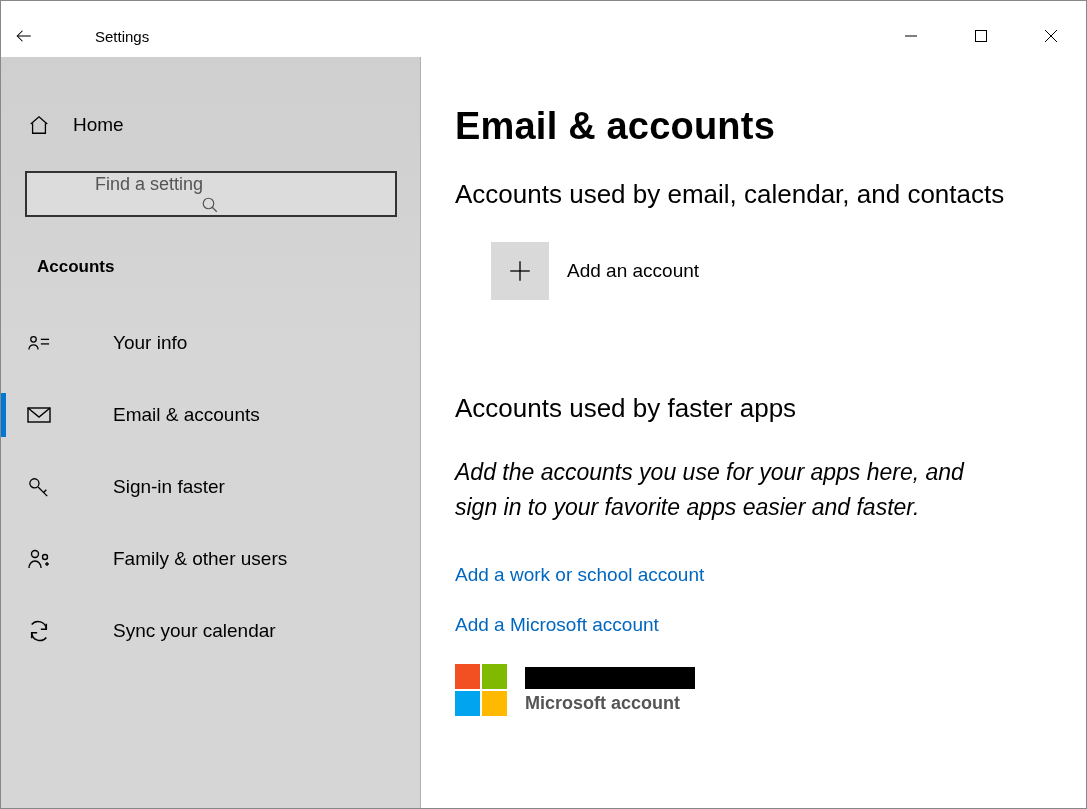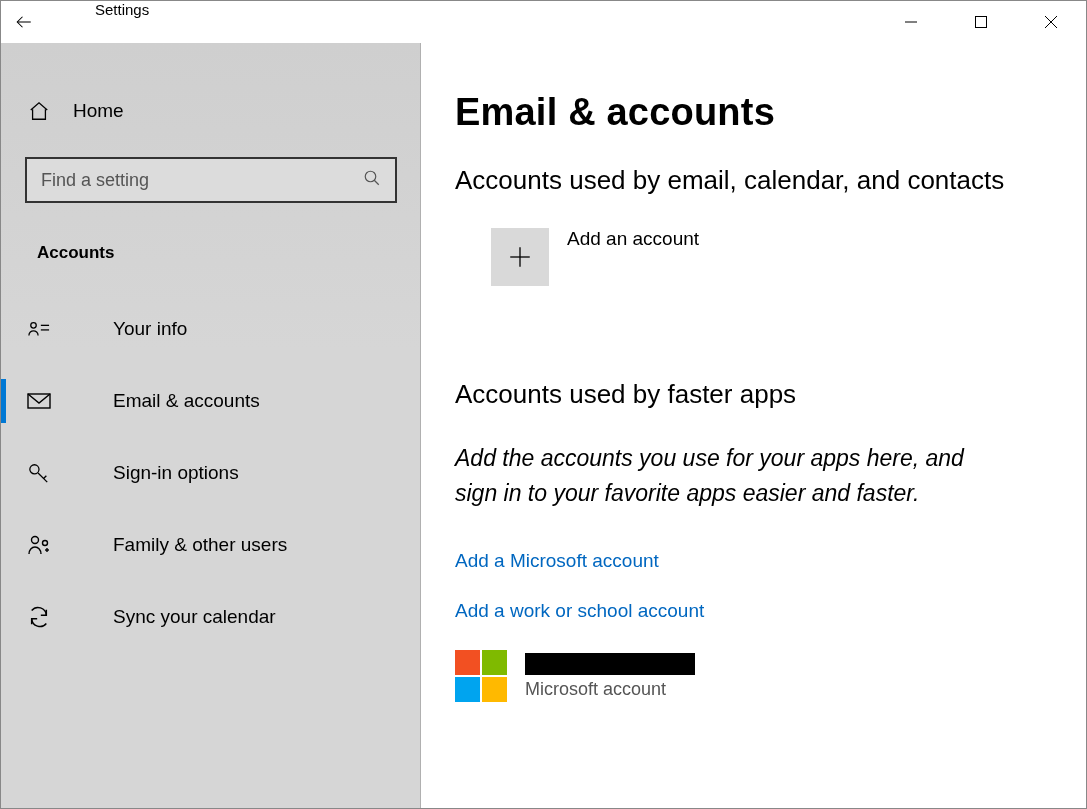--- a/index.html
+++ b/index.html
@@ -10,22 +10,23 @@
     font-family: "Segoe UI", sans-serif;
     background: #ffffff;
     overflow: hidden;
     border: 1px solid #888;
     display: flex;
     flex-direction: column;
   }
   .titlebar {
     height: 42px;
     display: flex;
-    align-items: flex-start;
+    align-items: center;
     position: relative;
+    margin-top: 14px;
   }
   .titlebar-back {
     width: 46px;
     display: flex;
     justify-content: center;
     align-items: center;
     height: 100%;
     cursor: pointer;
   }
   .titlebar-title {
@@ -84,20 +85,21 @@
   }
   .search-box {
     margin: 18px 24px 0 24px;
     height: 46px;
     border: 2px solid #333;
     background: #dcdcdc;
     display: flex;
     align-items: center;
     padding: 0 12px;
     cursor: text;
+    flex-direction: column;
   }
   .search-box input {
     flex: 1;
     border: none;
     background: transparent;
     font-size: 18px;
     color: #555;
     outline: none;
   }
   .search-box input::placeholder { color: #555; }
@@ -147,20 +149,21 @@
     letter-spacing: 0.2px;
   }
   .section-title {
     font-size: 26px;
     font-weight: 400;
     margin: 16px 0 28px 0;
     line-height: 1.45;
   }
   .add-account {
     display: flex;
+    align-items: center;
     cursor: pointer;
     margin-bottom: 90px;
     width: fit-content;
     padding-left: 36px;
   }
   .add-account .plus-box {
     width: 58px;
     height: 58px;
     background: #d9d9d9;
     display: flex;
@@ -200,21 +203,21 @@
     display: grid;
     grid-template-columns: 1fr 1fr;
     grid-template-rows: 1fr 1fr;
     gap: 2px;
   }
   .ms-logo .tile { width:100%; height:100%; }
   .ms-logo .t1 { background:#f25022; }
   .ms-logo .t2 { background:#7fba00; }
   .ms-logo .t3 { background:#00a4ef; }
   .ms-logo .t4 { background:#ffb900; }
-  .account-text { margin-left: 18px; }
+  .account-text { margin-left: 18px; font-weight: bold; }
   .account-name-redacted {
     width: 170px;
     height: 22px;
     background: #000;
     margin-bottom: 4px;
   }
   .account-type {
     font-size: 18px;
     color: #555;
   }
@@ -300,21 +303,21 @@
       </div>
 
       <div class="nav-item">
         <span class="icon-slot">
           <svg width="22" height="22" viewBox="0 0 24 24" fill="none" stroke="#000" stroke-width="1.4">
             <circle cx="7" cy="8" r="5"></circle>
             <line x1="11" y1="12" x2="21" y2="22"></line>
             <line x1="17" y1="18" x2="20" y2="15"></line>
           </svg>
         </span>
-        <span class="label">Sign-in options</span>
+        <span class="label">Sign-in faster</span>
       </div>
 
 
       <div class="nav-item">
         <span class="icon-slot">
           <svg width="24" height="22" viewBox="0 0 24 22" fill="none" stroke="#000" stroke-width="1.4">
             <circle cx="8" cy="6" r="3.5"></circle>
             <path d="M2 20c0-4 2.7-7 6-7s6 3 6 7"></path>
             <circle cx="18" cy="9" r="2.5"></circle>
             <line x1="20" y1="14" x2="20" y2="18"></line>
@@ -351,22 +354,22 @@
           <line x1="3" y1="12" x2="21" y2="12"></line>
         </svg>
       </div>
       <span class="label">Add an account</span>
     </div>
 
     <h2 class="section-title">Accounts used by faster apps</h2>
 
     <p class="other-apps-desc">Add the accounts you use for your apps here, and sign in to your favorite apps easier and faster.</p>
 
+    <a class="link">Add a work or school account</a>
     <a class="link">Add a Microsoft account</a>
-    <a class="link">Add a work or school account</a>
 
     <div class="account-row">
       <div class="ms-logo">
         <div class="tile t1"></div>
         <div class="tile t2"></div>
         <div class="tile t3"></div>
         <div class="tile t4"></div>
       </div>
       <div class="account-text">
         <div class="account-name-redacted"></div>

